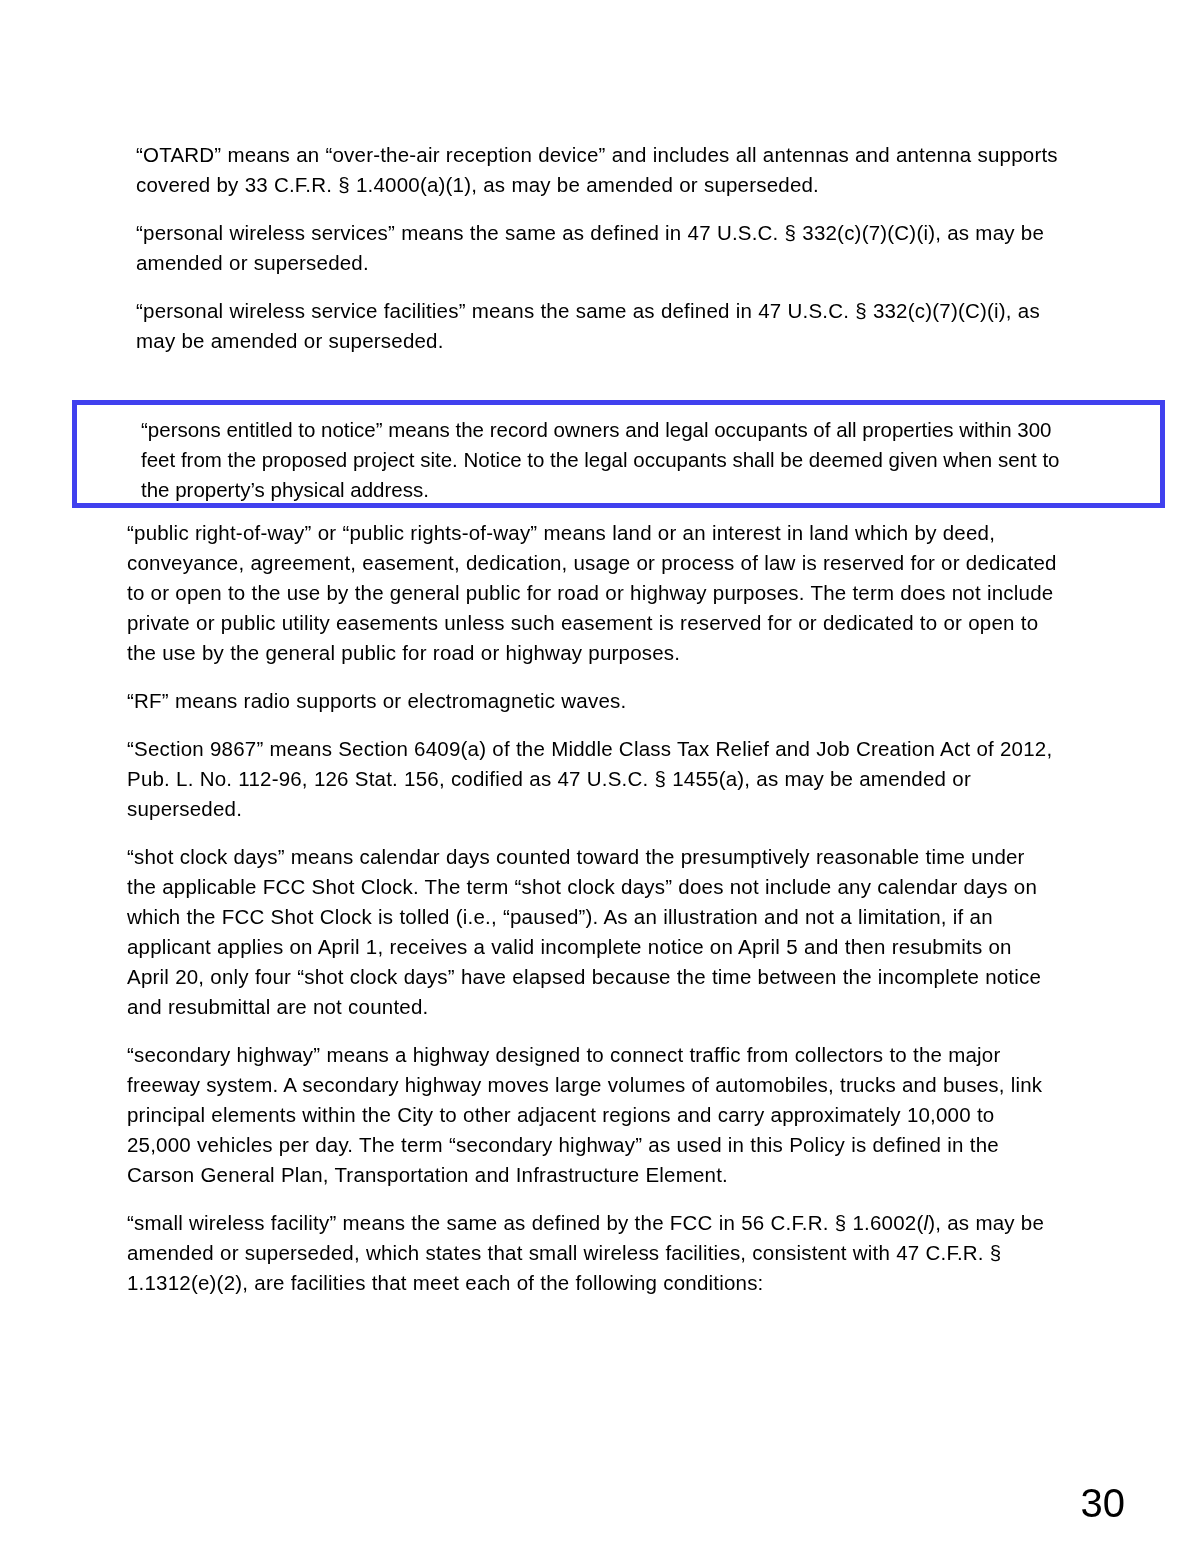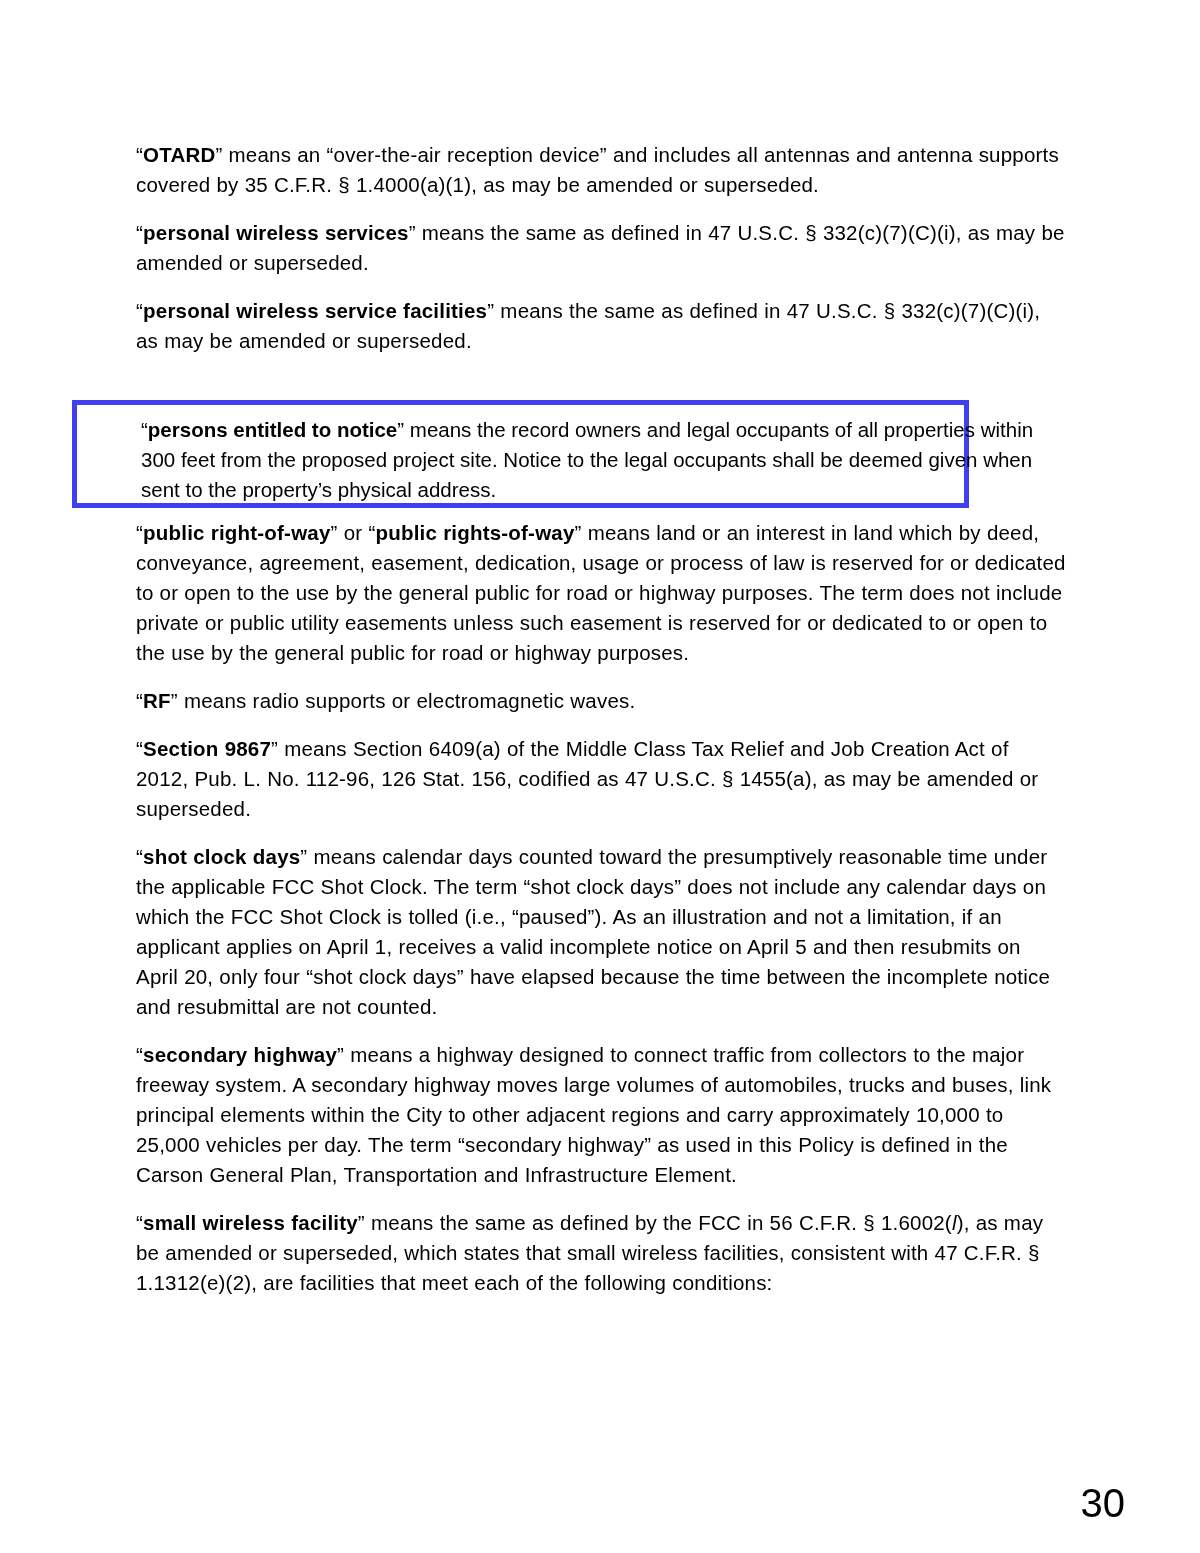--- a/index.html
+++ b/index.html
@@ -30,29 +30,29 @@
     font-size: 20.5px;
     line-height: 30px;
     text-align: left;
     letter-spacing: 0.01em;
     word-spacing: 0.01em;
     color: #000000;
   }
 
   p.para:last-child { margin-bottom: 0; margin-top: 15px; }
 
-  b, .term { font-weight: bold; }
+  b, .term { font-weight: normal; }
   i, .ital { font-style: italic; }
 
   
   .highlight-box {
     position: absolute;
     left: 72px;
     top: 400px;
-    width: 897px;
+    width: 1093px;
     height: 108px;
     border: 5px solid #4040ee;
     box-sizing: border-box;
     background: #ffffff;
   }
   .highlight-box .boxtext {
     position: absolute;
     left: 64px;
     top: 10px;
     width: 930px;
@@ -65,31 +65,31 @@
     position: absolute;
     right: 75px;
     bottom: 28px;
     font-size: 40px;
     line-height: 44px;
     color: #000000;
     font-family: "Liberation Sans", sans-serif;
   }
 
   .block-a { position: absolute; left: 136px; top: 140px; width: 930px; }
-  .block-b { position: absolute; left: 136px; top: 518px; width: 930px; }
+  .block-b { position: absolute; left: 127px; top: 518px; width: 930px; }
 </style>
 </head>
 <body>
 
 <div id="page">
 
   <div class="block-a">
 
     <p class="para">
-      <span>“</span><b class="term">OTARD</b><span>”</span><span> means an “over-the-air reception device” and includes all antennas and antenna supports covered by 35 C.F.R. § 1.4000(a)(1), as may be amended or superseded.</span>
+      <span>“</span><b class="term">OTARD</b><span>”</span><span> means an “over-the-air reception device” and includes all antennas and antenna supports covered by 33 C.F.R. § 1.4000(a)(1), as may be amended or superseded.</span>
     </p>
 
     <p class="para">
       <span>“</span><b class="term">personal wireless services</b><span>”</span><span> means the same as defined in 47 U.S.C. § 332(c)(7)(C)(i), as may be amended or superseded.</span>
     </p>
 
     <p class="para">
       <span>“</span><b class="term">personal wireless service facilities</b><span>”</span><span> means the same as defined in 47 U.S.C. § 332(c)(7)(C)(i), as may be amended or superseded.</span>
     </p>
 

